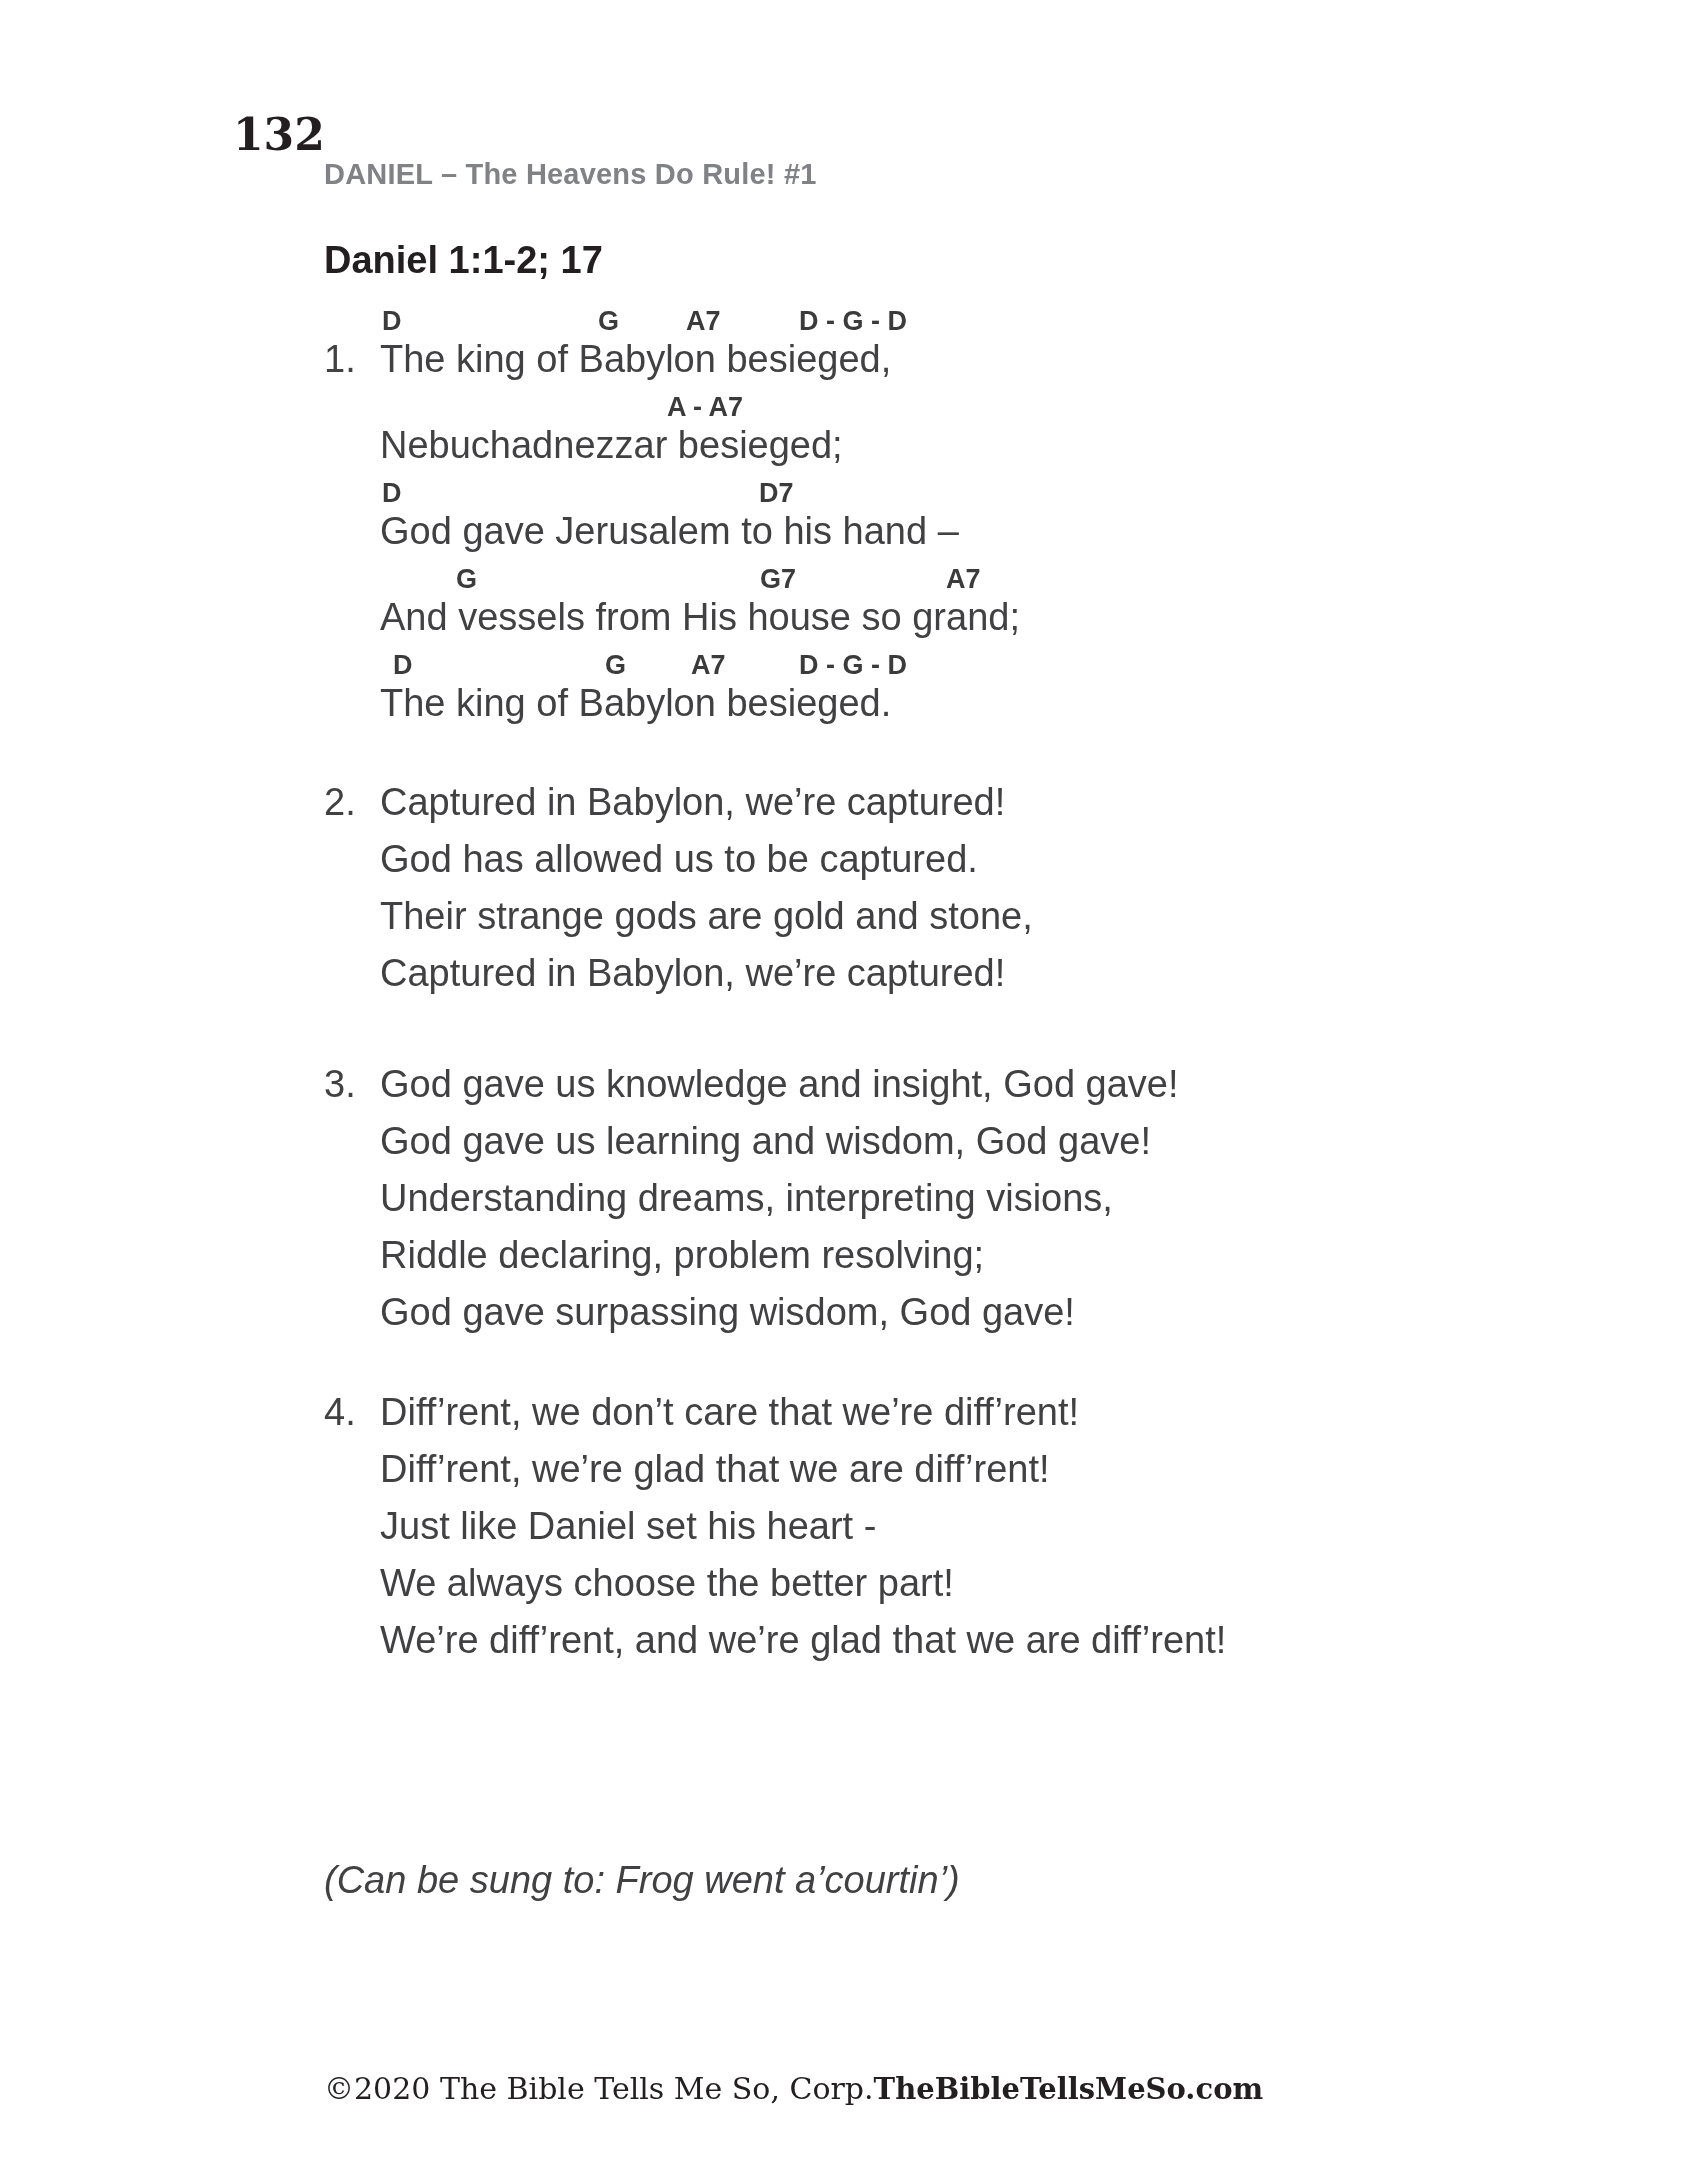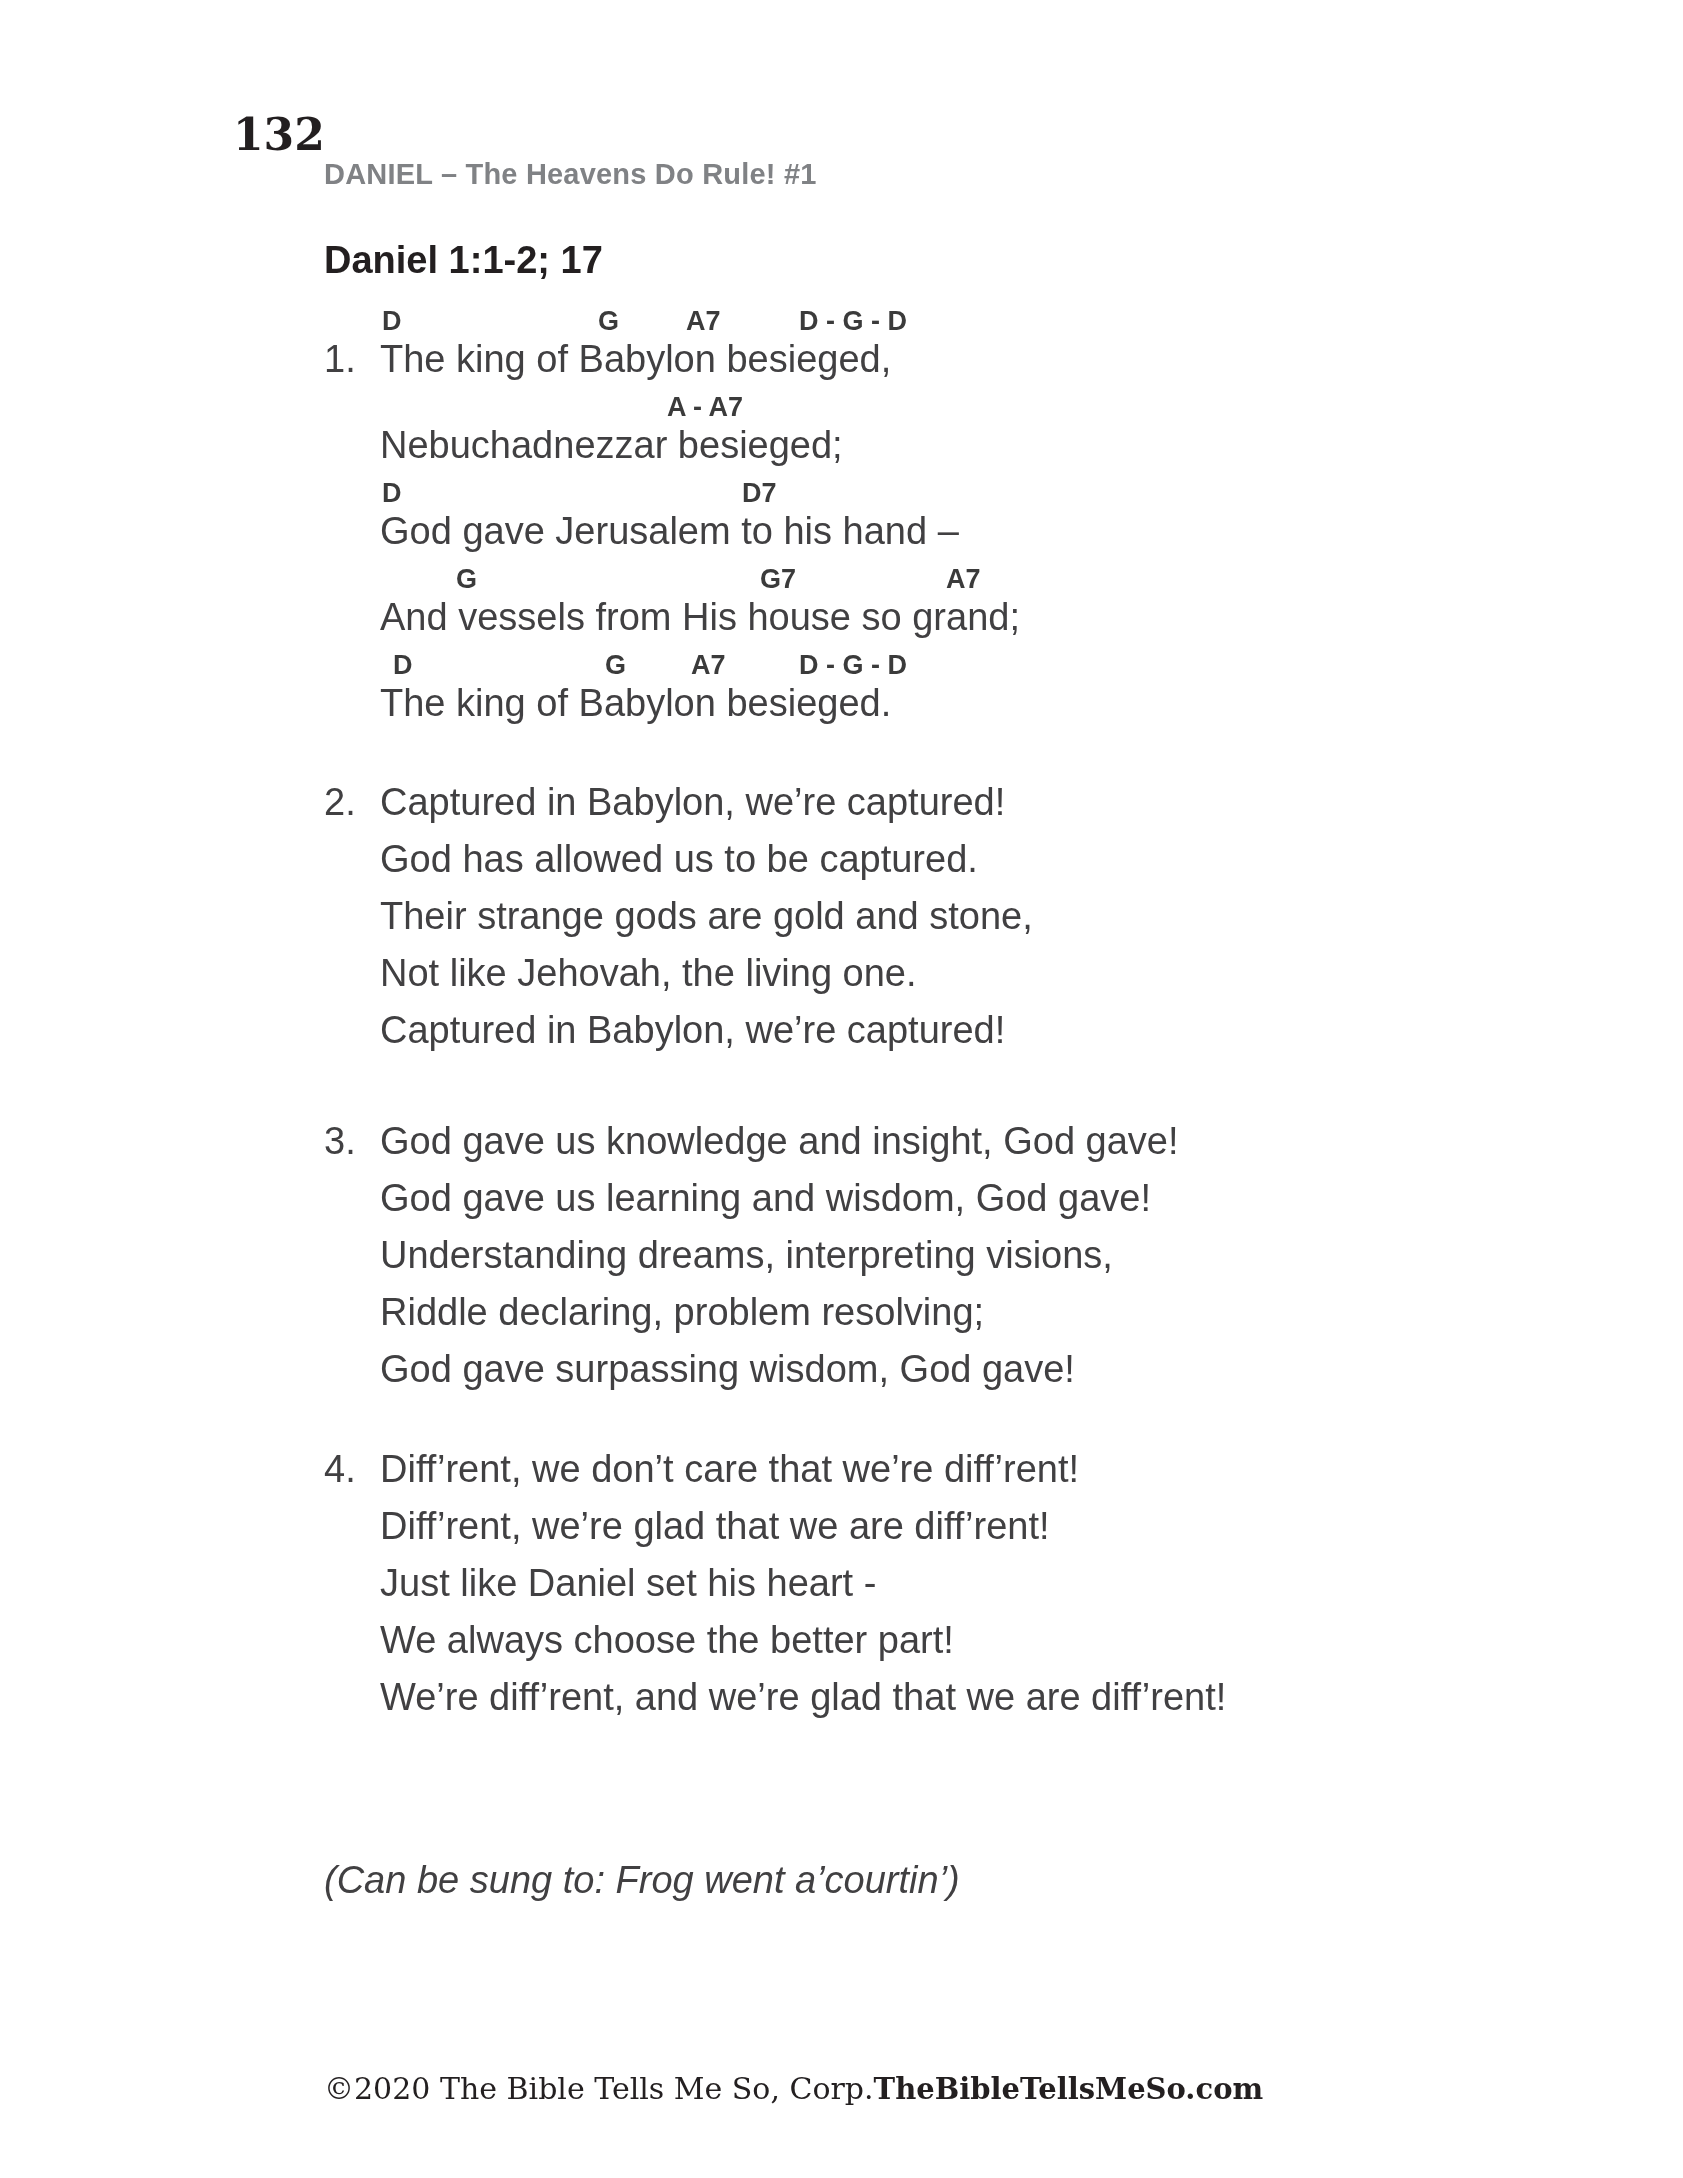--- a/index.html
+++ b/index.html
@@ -59,21 +59,21 @@
 
       <div class="chord-row">
         <span class="chord" style="left:343px">A - A7</span>
       </div>
       <div class="lyric-row">
         <span class="lyric-text">Nebuchadnezzar besieged;</span>
       </div>
 
       <div class="chord-row">
         <span class="chord" style="left:58px">D</span>
-        <span class="chord" style="left:418px">D7</span>
+        <span class="chord" style="left:435px">D7</span>
       </div>
       <div class="lyric-row">
         <span class="lyric-text">God gave Jerusalem to his hand –</span>
       </div>
 
       <div class="chord-row">
         <span class="chord" style="left:132px">G</span>
         <span class="chord" style="left:436px">G7</span>
         <span class="chord" style="left:622px">A7</span>
       </div>
@@ -96,23 +96,20 @@
     <section class="verse verse-2">
       <div class="plain-line">
         <span class="verse-num">2.</span>
         <span class="lyric-text">Captured in Babylon, we’re captured!</span>
       </div>
       <div class="plain-line">
         <span class="lyric-text">God has allowed us to be captured.</span>
       </div>
       <div class="plain-line">
         <span class="lyric-text">Their strange gods are gold and stone,</span>
-      </div>
-      <div class="plain-line">
-        <span class="lyric-text">Not like Jehovah, the living one.</span>
       </div>
       <div class="plain-line">
         <span class="lyric-text">Captured in Babylon, we’re captured!</span>
       </div>
     </section>
 
     <section class="verse verse-3">
       <div class="plain-line">
         <span class="verse-num">3.</span>
         <span class="lyric-text">God gave us knowledge and insight, God gave!</span>

